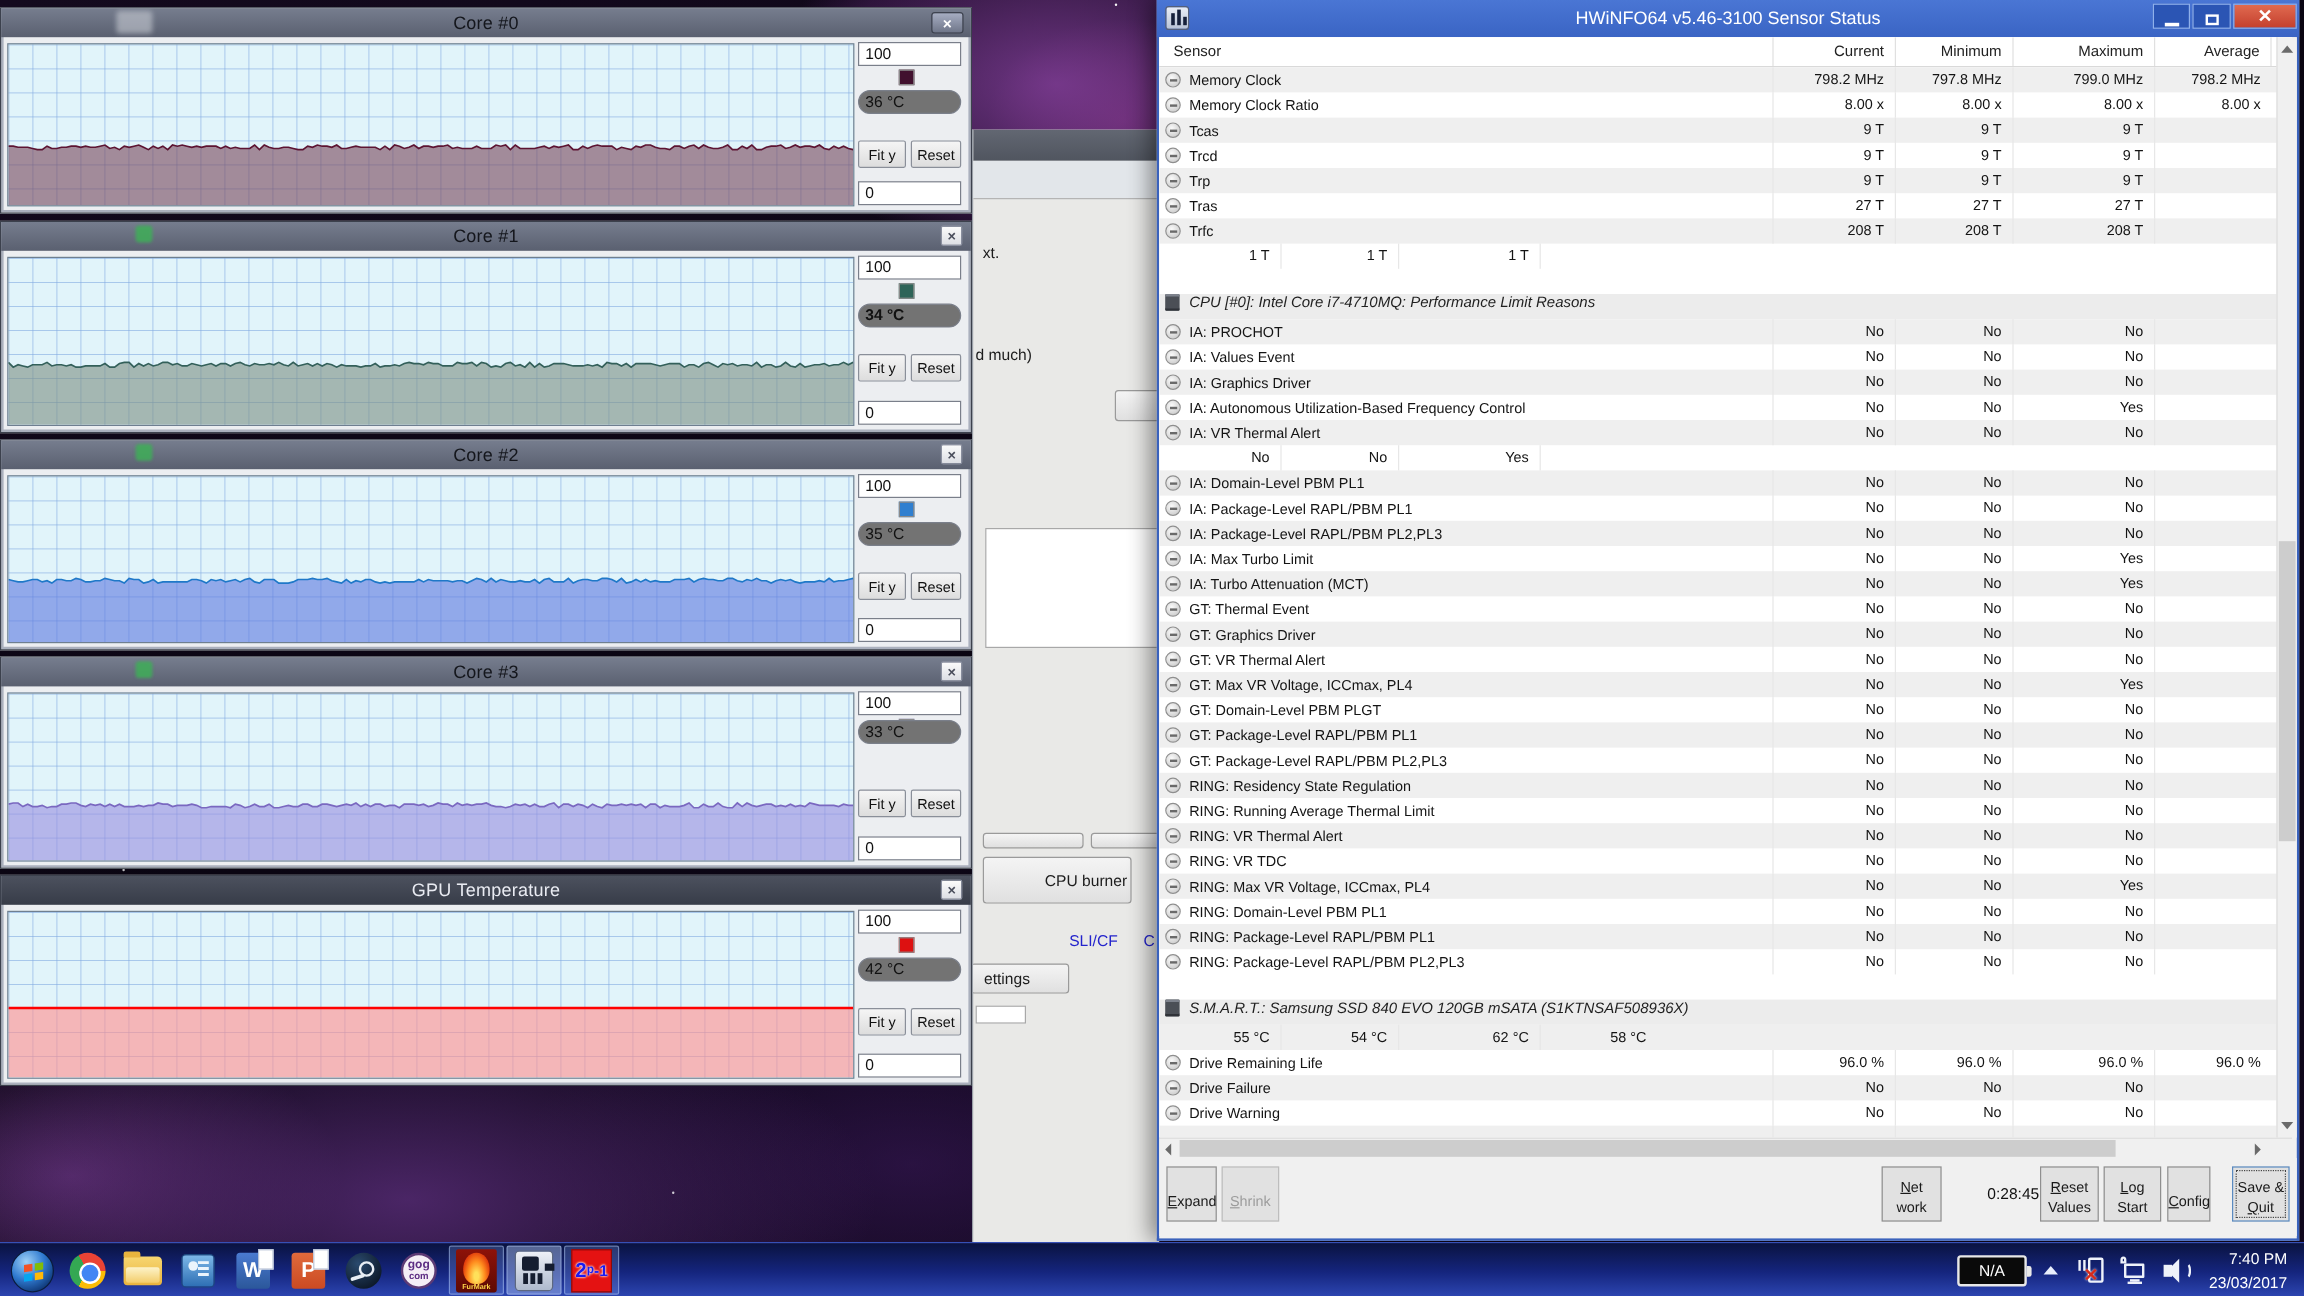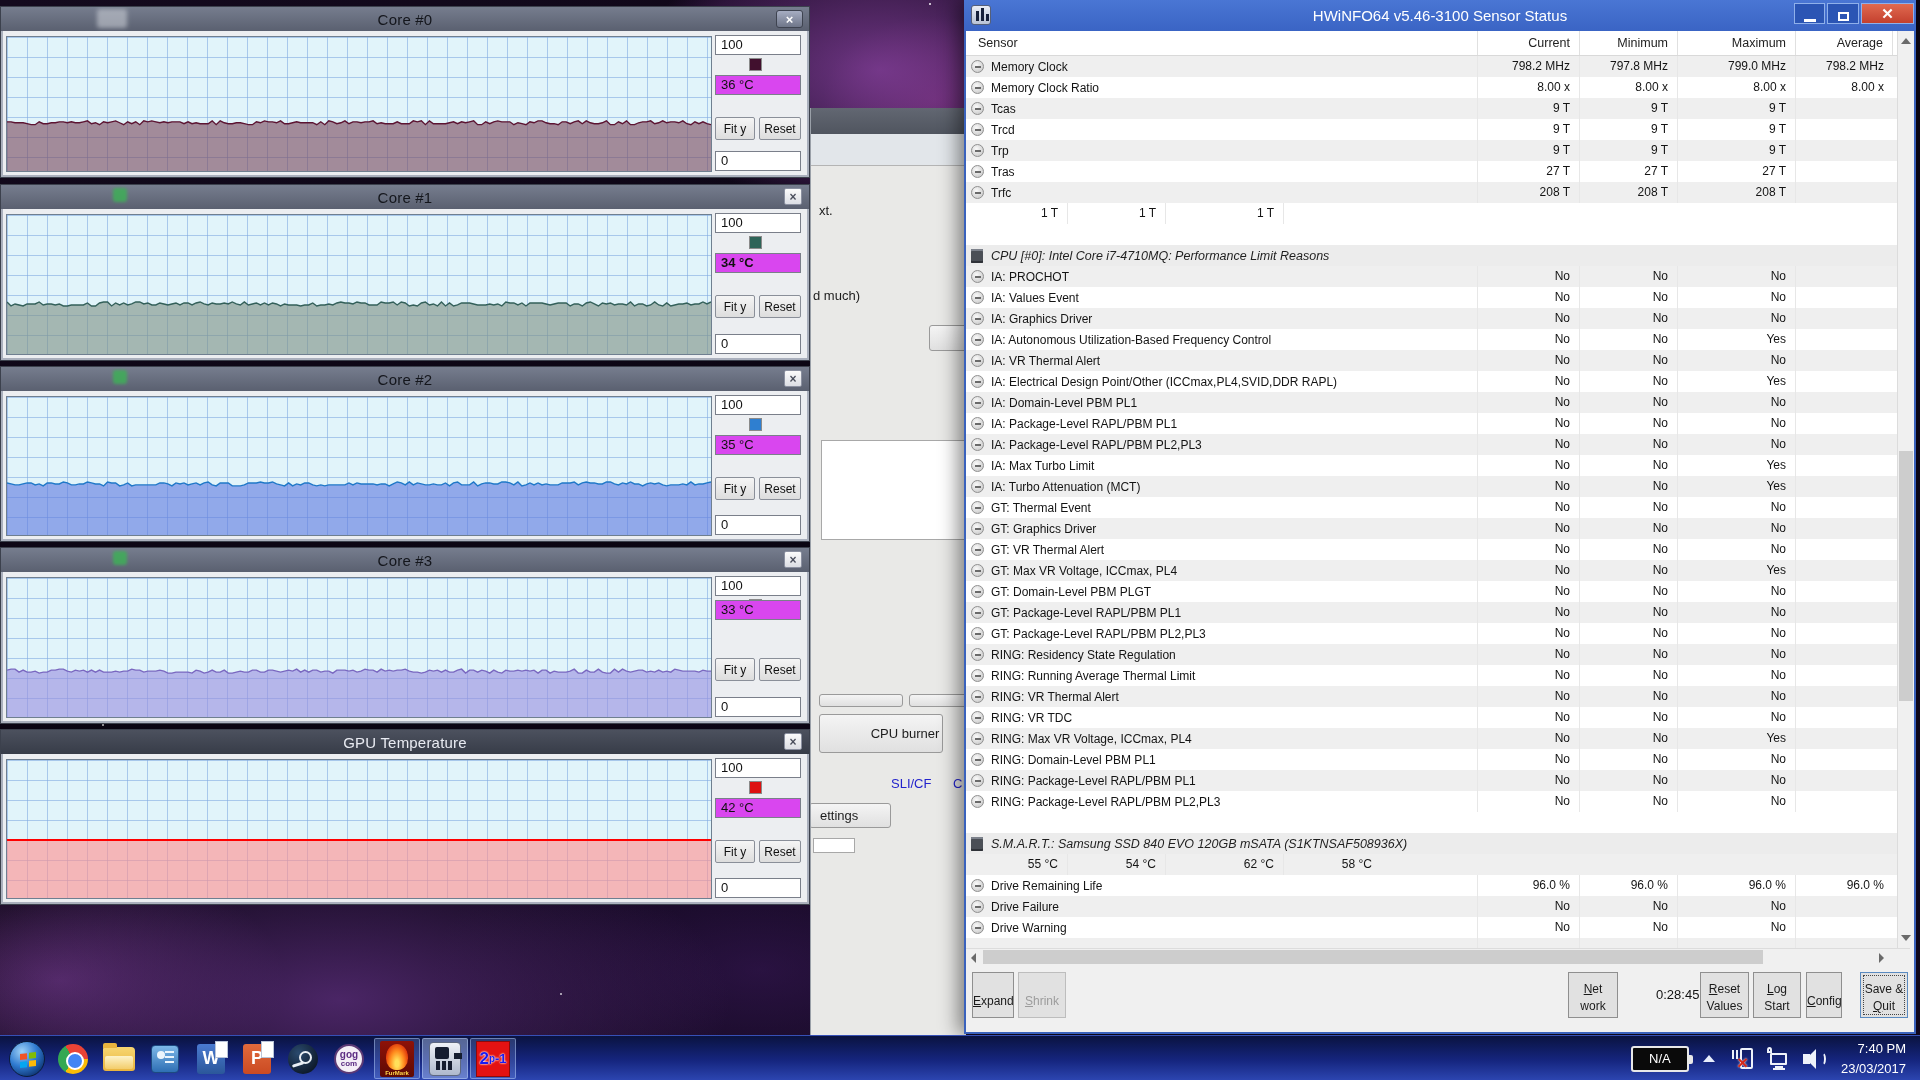--- a/index.html
+++ b/index.html
@@ -52,21 +52,21 @@
     background:
       linear-gradient(to right, rgba(130,170,225,.6) 1px, transparent 1px),
       linear-gradient(to bottom, rgba(130,170,225,.6) 1px, transparent 1px),
       #e1f4fa;
     background-size:20px 20px,20px 20px,auto;
     border:1px solid #6f7f90;}
   .gplot svg{position:absolute;inset:0;width:100%;height:100%;}
   .gpanel{position:absolute;right:4px;top:0;width:92px;bottom:4px;}
   .gbox{position:absolute;left:2px;width:86px;height:20px;background:#fff;border:1px solid #7a7f8a;
     font-size:13px;color:#111;padding:1px 5px;}
-  .gtempbox{background:#d946ef;}
+  .gtempbox{background:#737373;border-radius:10px;}
   .gswatch{position:absolute;left:36px;width:13px;height:13px;border:1px solid #8a8a8a;}
   .gbtn{position:absolute;height:23px;background:linear-gradient(#f5f5f5,#dddddd);
     border:1px solid #8a8f99;border-radius:2px;font-size:12px;color:#111;padding:0;}
 
   
   .hwin{position:absolute;left:964px;top:0;width:952px;height:1034px;
     background:#f0f0f0;border:2px solid #3a62bc;border-top:none;box-shadow:-6px 0 18px rgba(0,0,0,.45);}
   .hw-title{position:absolute;left:-2px;top:0;width:952px;height:31px;
     background:linear-gradient(#4a76d4,#3a64c4);display:flex;align-items:center;}
   .hw-title .ttl{position:absolute;left:0;right:0;text-align:center;color:#fff;font-size:15px;}
@@ -74,21 +74,21 @@
     background:linear-gradient(#e9edf5,#b9c3d6);border:1px solid #55607a;}
   .hw-icon i{position:absolute;bottom:3px;width:3px;background:#16203a;}
   .hw-btn{position:absolute;top:3px;height:21px;border:1px solid #8fb0ea;background:#2b55b4;padding:0;}
   .hw-btn .bar{display:block;margin:13px auto 0;width:12px;height:3px;background:#fff;}
   .hw-btn .sq{display:block;margin:5px auto 0;width:11px;height:9px;border:2px solid #fff;}
   .hw-btn.close{background:linear-gradient(#e06a50,#c4402e);color:#fff;font-size:15px;font-weight:bold;line-height:18px;}
   .hw-table{position:absolute;left:0;top:31px;width:944px;height:917px;background:#fff;overflow:hidden;}
   .hw-head{display:flex;height:25px;align-items:center;border-bottom:1px solid #d9d9d9;background:#fff;
     font-size:12.5px;color:#222;}
   .hw-rows{position:absolute;left:0;top:25px;right:0;bottom:0;overflow:hidden;}
-  .srow{display:flex;height:21px;align-items:center;font-size:12px;color:#141414;}
+  .srow{display:flex;height:21px;align-items:flex-start;font-size:12px;color:#141414;}
   .srow.gray{background:#efefef;}
   .cell-sensor{flex:0 0 512px;display:flex;align-items:center;height:100%;border-right:1px solid #e7e7e7;overflow:hidden;white-space:nowrap;}
   .cell-val{flex:0 0 98px;text-align:right;padding-right:9px;height:100%;line-height:21px;border-right:1px solid #e7e7e7;white-space:nowrap;}
   .cell-cur{flex-basis:102px;}
   .cell-max{flex-basis:118px;}
   .cell-avg{flex-basis:97px;border-right:none;}
   .hw-head .cell-sensor{padding-left:12px;border-right:1px solid #e0e0e0;}
   .hw-head .cell-val{border-right:1px solid #e0e0e0;line-height:25px;}
   .icon-gauge{flex:0 0 auto;width:13px;height:13px;margin:0 7px 0 5px;border-radius:50%;
     border:1px solid #8f8f8f;background:radial-gradient(circle at 40% 35%,#fafafa,#c2c2c2);position:relative;}
@@ -516,24 +516,20 @@
             <div class="cell-sensor">
               <span class="icon-gauge"></span>
               <span>IA: VR Thermal Alert</span>
             </div>
             <div class="cell-val cell-cur">No</div>
             <div class="cell-val">No</div>
             <div class="cell-val cell-max">No</div>
             <div class="cell-val cell-avg"></div>
           </div>
           <div class="srow">
-            <div class="cell-sensor">
-              <span class="icon-gauge"></span>
-              <span>IA: Electrical Design Point/Other (ICCmax,PL4,SVID,DDR RAPL)</span>
-            </div>
             <div class="cell-val cell-cur">No</div>
             <div class="cell-val">No</div>
             <div class="cell-val cell-max">Yes</div>
             <div class="cell-val cell-avg"></div>
           </div>
           <div class="srow gray">
             <div class="cell-sensor">
               <span class="icon-gauge"></span>
               <span>IA: Domain-Level PBM PL1</span>
             </div>

